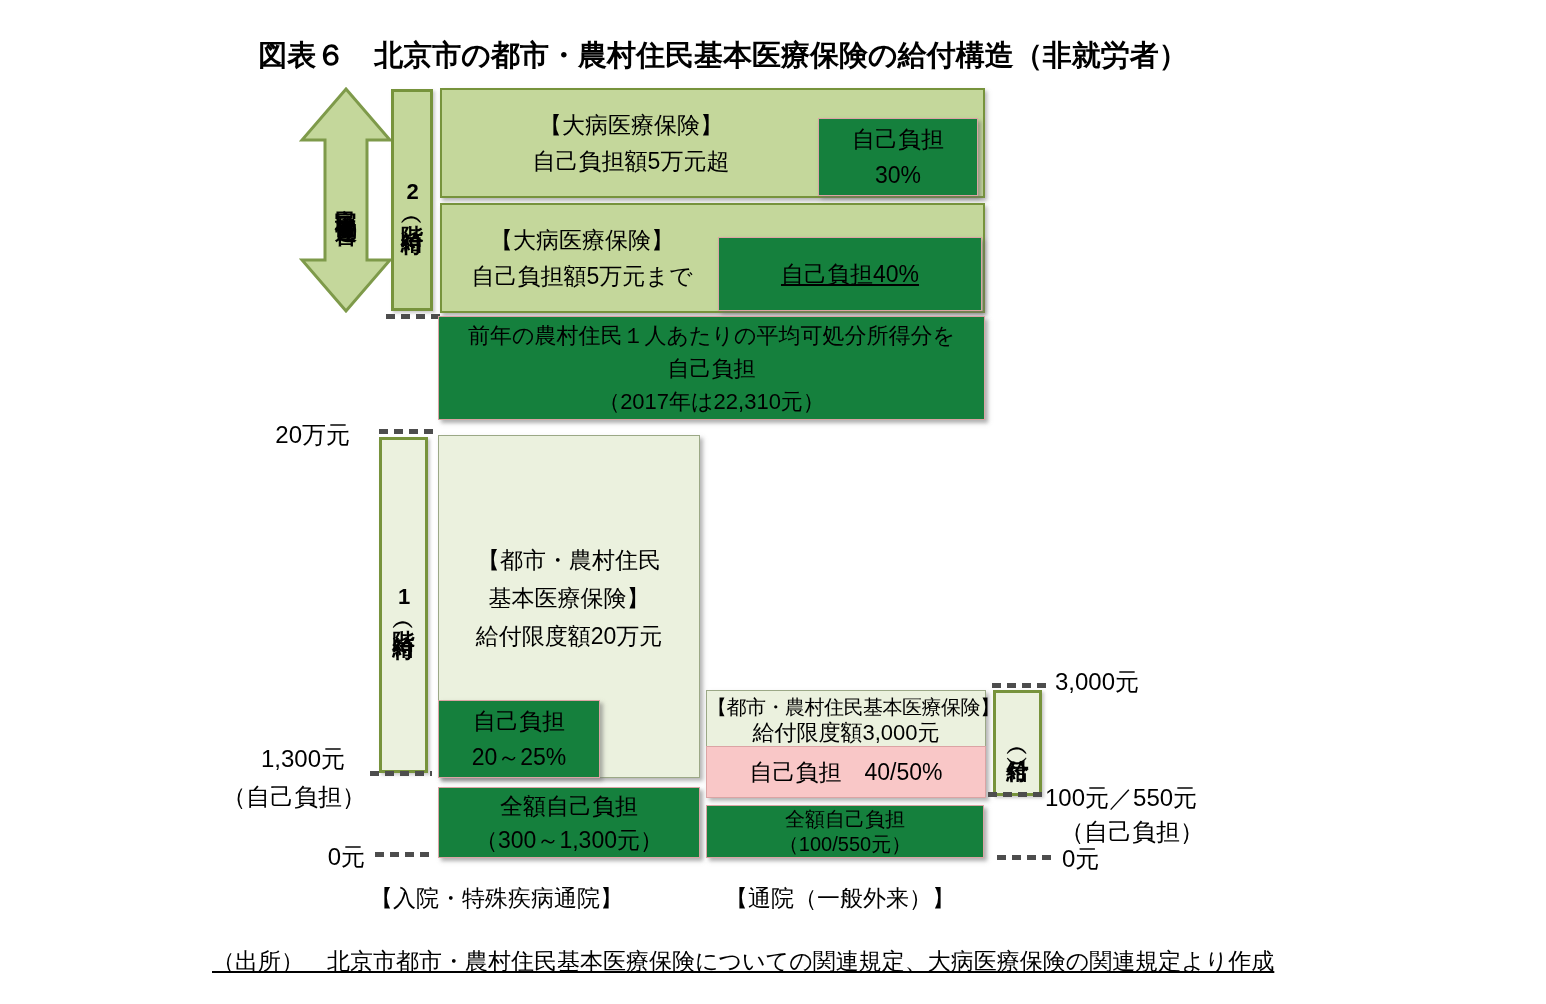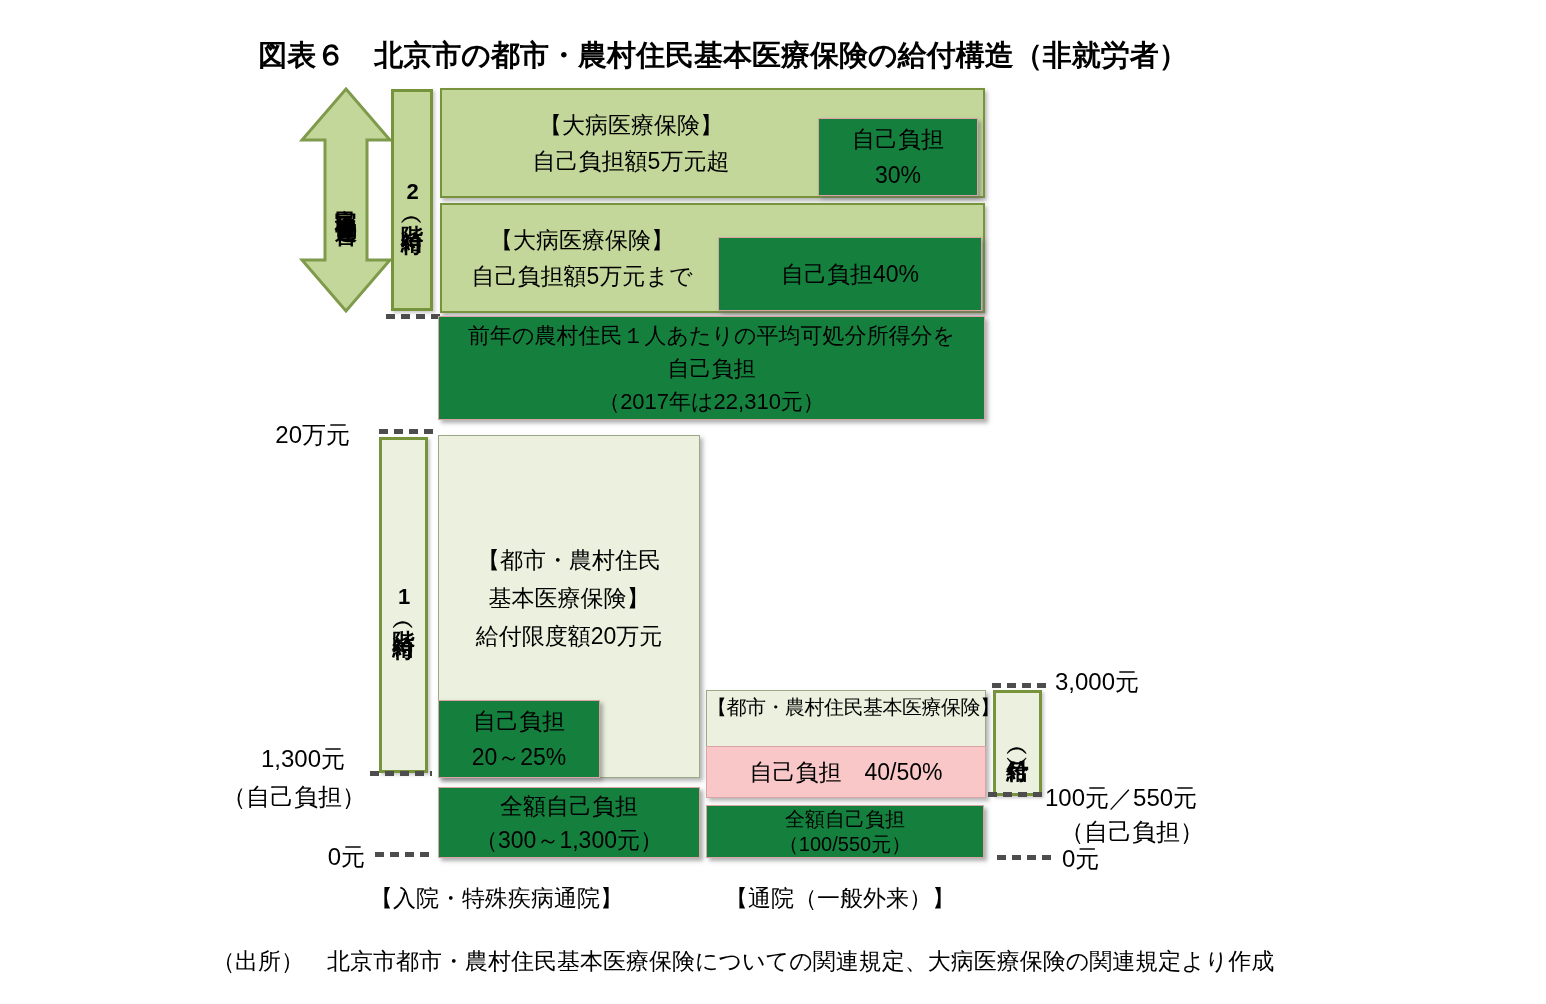--- a/index.html
+++ b/index.html
@@ -55,21 +55,21 @@
       <div>自己負担</div>
       <div>30%</div>
     </div>
   </div>
 
   <div class="abs green-box" style="left:440px;top:203px;width:545px;height:110px;">
     <div class="abs center-col boxtext" style="left:0;top:0;width:280px;height:106px;">
       <div>【大病医療保険】</div>
       <div>自己負担額5万元まで</div>
     </div>
-    <div class="abs pink-box center-col boxtext" style="left:276px;top:32px;width:264px;height:74px;">
+    <div class="abs pink-box center-col boxtext" style="left:276px;top:32px;width:264px;height:74px;text-decoration:underline;">
       <div>自己負担40%</div>
     </div>
   </div>
 
   <div class="abs dash" style="left:386px;top:314px;width:55px;"></div>
 
   <div class="abs pink-box center-col boxtext-sm" style="left:438px;top:316px;width:547px;height:104px;">
     <div>前年の農村住民１人あたりの平均可処分所得分を</div>
     <div>自己負担</div>
     <div>（2017年は22,310元）</div>
@@ -104,20 +104,21 @@
   <div class="abs pink-box center-col" style="left:438px;top:787px;width:262px;height:71px;font-size:23px;line-height:34px;">
     <div>全額自己負担</div>
     <div>（300～1,300元）</div>
   </div>
 
   <div class="abs dash" style="left:992px;top:683px;width:54px;"></div>
   <div class="abs lbl" style="left:1055px;top:666px;">3,000元</div>
 
   <div class="abs pale-box" style="left:706px;top:690px;width:280px;height:108px;">
     <div class="abs nowrap" style="left:0;top:3px;width:278px;text-align:center;font-size:20px;letter-spacing:-0.5px;">【都市・農村住民基本医療保険】</div>
+    <div class="abs nowrap" style="left:0;top:27px;width:278px;text-align:center;font-size:22px;">給付限度額3,000元</div>
     <div class="abs center-col" style="left:-1px;top:55px;width:280px;height:52px;background:#f9c7c7;border:1px solid #dba4a4;box-sizing:border-box;font-size:23px;">
       <div>自己負担　40/50%</div>
     </div>
   </div>
 
   <div class="abs vbox pale" style="left:993px;top:690px;width:49px;height:106px;">
     <span class="vtext" style="letter-spacing:1px;">（給付）</span>
   </div>
 
   <div class="abs dash" style="left:988px;top:792px;width:54px;"></div>
@@ -127,15 +128,15 @@
   <div class="abs lbl" style="left:1062px;top:843px;">0元</div>
 
   <div class="abs pink-box center-col" style="left:706px;top:805px;width:278px;height:53px;font-size:20px;line-height:25px;">
     <div>全額自己負担</div>
     <div>（100/550元）</div>
   </div>
 
   <div class="abs cat" style="left:370px;top:883px;width:305px;">【入院・特殊疾病通院】</div>
   <div class="abs cat" style="left:725px;top:883px;width:295px;">【通院（一般外来）】</div>
 
-  <div class="abs src" style="left:212px;top:946px;">（出所）　北京市都市・農村住民基本医療保険についての関連規定、大病医療保険の関連規定より作成</div>
+  <div class="abs src" style="left:212px;top:946px;text-decoration:underline;">（出所）　北京市都市・農村住民基本医療保険についての関連規定、大病医療保険の関連規定より作成</div>
 
 </div>
 
 </body></html>

